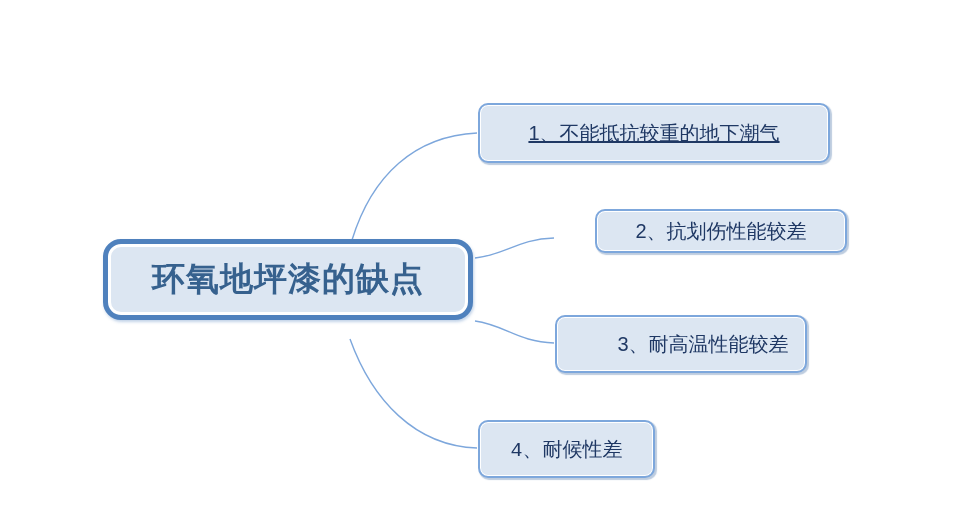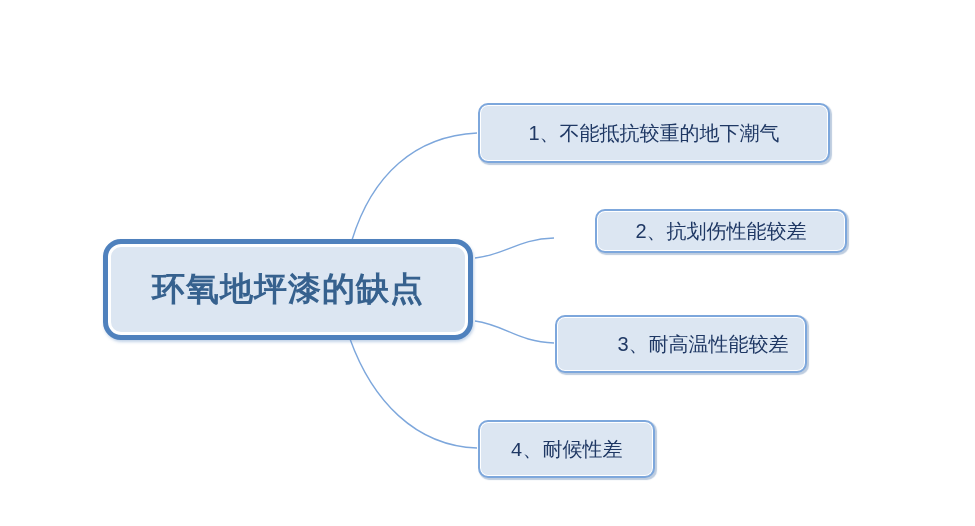--- a/index.html
+++ b/index.html
@@ -33,37 +33,37 @@
     align-items: center;
     justify-content: center;
     background: #dce6f2;
     white-space: nowrap;
     cursor: default;
   }
   .node-root {
     left: 103px;
     top: 239px;
     width: 370px;
-    height: 101px;
+    height: 81px;
     border: 5px solid #4f81bd;
     border-radius: 18px;
     box-shadow: inset 0 0 0 3px #ffffff, 1px 2px 3px rgba(79,129,189,0.35);
     color: #36618e;
     font-size: 33px;
     font-weight: bold;
     letter-spacing: 1px;
   }
   .node-branch {
     border: 2px solid #7da7dc;
     border-radius: 10px;
     box-shadow: inset 0 0 0 1px #ffffff, 1.5px 1.5px 1px rgba(109,141,185,0.45);
     color: #1f3864;
     font-size: 20px;
   }
-  .node-b1 { left: 478px; top: 103px; width: 352px; height: 60px; }
+  .node-b1 { left: 478px; top: 103px; width: 352px; height: 60px; text-decoration: underline; }
   .node-b2 { left: 555px; top: 209px; width: 252px; height: 44px; margin-left: 40px; }
   .node-b3 { left: 555px; top: 315px; width: 252px; height: 58px; padding-left: 44px; }
   .node-b4 { left: 478px; top: 420px; width: 177px; height: 58px; font-family: Liberation Mono, monospace; }
 </style>
 </head>
 <body>
 
 <div class="canvas">
 
   <svg class="connectors" viewBox="0 0 975 526" xmlns="http://www.w3.org/2000/svg">

